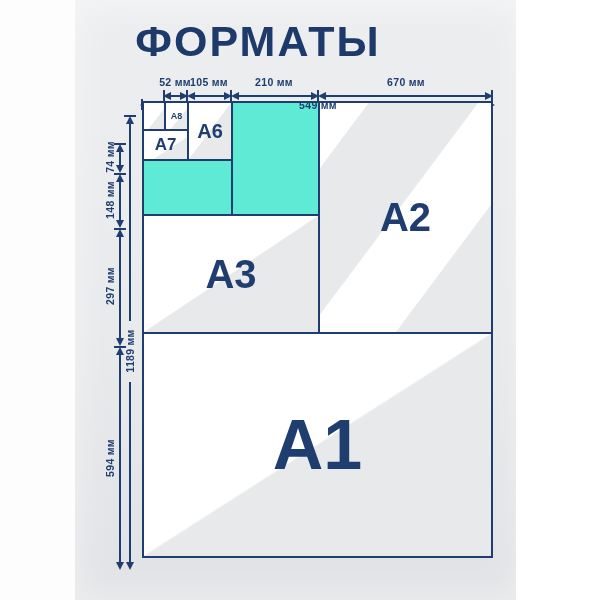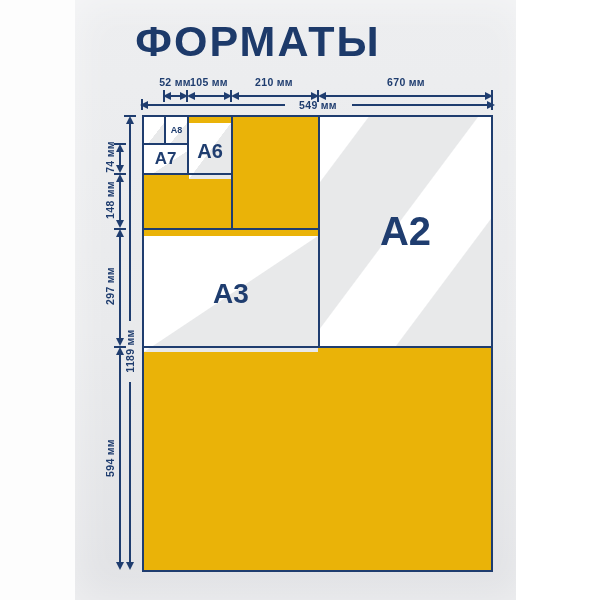--- a/index.html
+++ b/index.html
@@ -17,26 +17,26 @@
     position:absolute;left:75px;top:0;width:450px;height:600px;
     background:linear-gradient(180deg,#edeef0 0%,#e9eaec 55%,#e1e2e5 100%);
     box-shadow:inset 0 0 40px rgba(255,255,255,.5);
   }
   .title{
     position:absolute;left:0;right:0;top:17px;text-align:center;
     font-size:43px;font-weight:bold;letter-spacing:2px;color:var(--navy-dark);
   }
   
   .sheet{
-    position:absolute;left:142px;top:115px;width:351px;height:457px;
-    border:2px solid var(--navy);box-sizing:border-box;background:#eab308;
+    position:absolute;left:142px;top:101px;width:351px;height:457px;
+    border:2px solid var(--navy);box-sizing:border-box;background:#5eead4;
   }
   .cell{position:absolute;display:flex;align-items:center;justify-content:center;
         color:var(--navy);font-weight:bold;}
-  .cut{background:linear-gradient(to bottom right,#fff 49.7%,var(--paper-gray) 50.2%);margin-top:6px;}
+  .cut{background:linear-gradient(to bottom right,#fff 49.7%,var(--paper-gray) 50.2%);}
   .cut-lite{background:linear-gradient(to bottom right,#fff 61%,var(--paper-gray) 61.5%);}
   .cut-a2{background:linear-gradient(to bottom right,
           #fff 0%,#fff 14%,var(--paper-gray) 14.4%,var(--paper-gray) 46%,
           #fff 46.4%,#fff 72%,var(--paper-gray) 72.4%,var(--paper-gray) 100%);text-align:right;}
   .gline{position:absolute;background:var(--navy);}
   .a0label{
     position:absolute;left:173px;top:229px;transform:translate(-50%,-50%);
     font-size:100px;font-weight:bold;color:var(--navy);z-index:6;line-height:1;
   }
   
@@ -111,22 +111,23 @@
 
   <div class="varrow au" style="left:129px;top:118px;height:203px"></div>
   <div class="varrow ad" style="left:129px;top:382px;height:186px"></div>
 
   <div class="sheet">
 
     <div class="cell cut-lite" style="left:0;top:0;width:20px;height:26px"></div>
     <div class="cell cut-lite" style="left:22px;top:0;width:21px;height:26px;font-size:9px">A8</div>
     <div class="cell cut-lite" style="left:0;top:28px;width:43px;height:28px;font-size:17px">A7</div>
     <div class="cell cut" style="left:45px;top:0;width:42px;height:56px;font-size:20px">A6</div>
-    <div class="cell cut" style="left:0;top:113px;width:174px;height:116px;font-size:28px">A3</div>
+    <div class="cell cut" style="left:0;top:113px;width:174px;height:116px;font-size:40px">A3</div>
     <div class="cell cut-a2" style="left:176px;top:0;width:171px;height:229px;font-size:40px">A2</div>
+    <div class="cell cut" style="left:0;top:231px;width:347px;height:222px;font-size:70px">A1</div>
 
     <div class="gline" style="left:20px;top:0;width:2px;height:28px"></div>
     <div class="gline" style="left:43px;top:0;width:2px;height:58px"></div>
     <div class="gline" style="left:87px;top:0;width:2px;height:113px"></div>
     <div class="gline" style="left:174px;top:0;width:2px;height:231px"></div>
     <div class="gline" style="left:0;top:26px;width:45px;height:2px"></div>
     <div class="gline" style="left:0;top:56px;width:89px;height:2px"></div>
     <div class="gline" style="left:0;top:111px;width:176px;height:2px"></div>
     <div class="gline" style="left:0;top:229px;width:347px;height:2px"></div>
 

